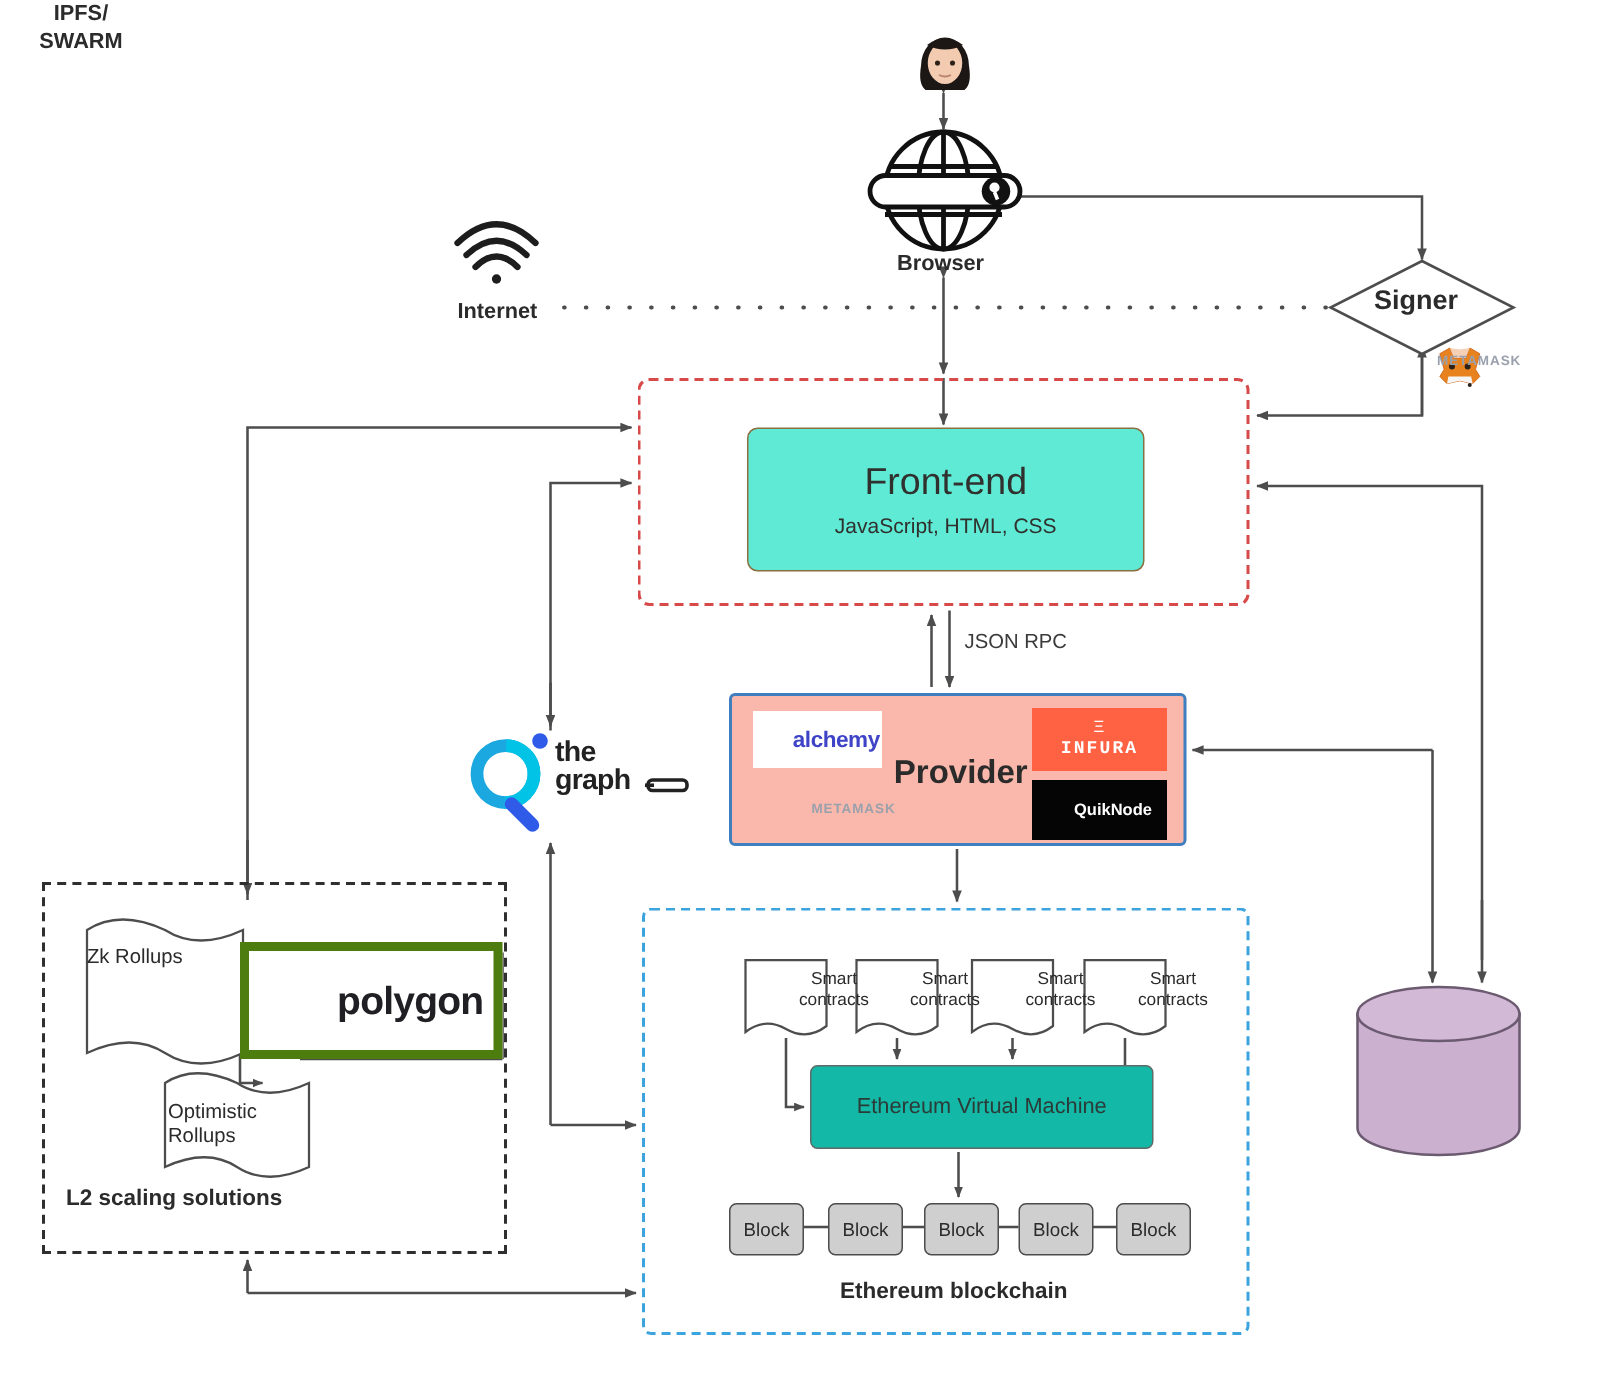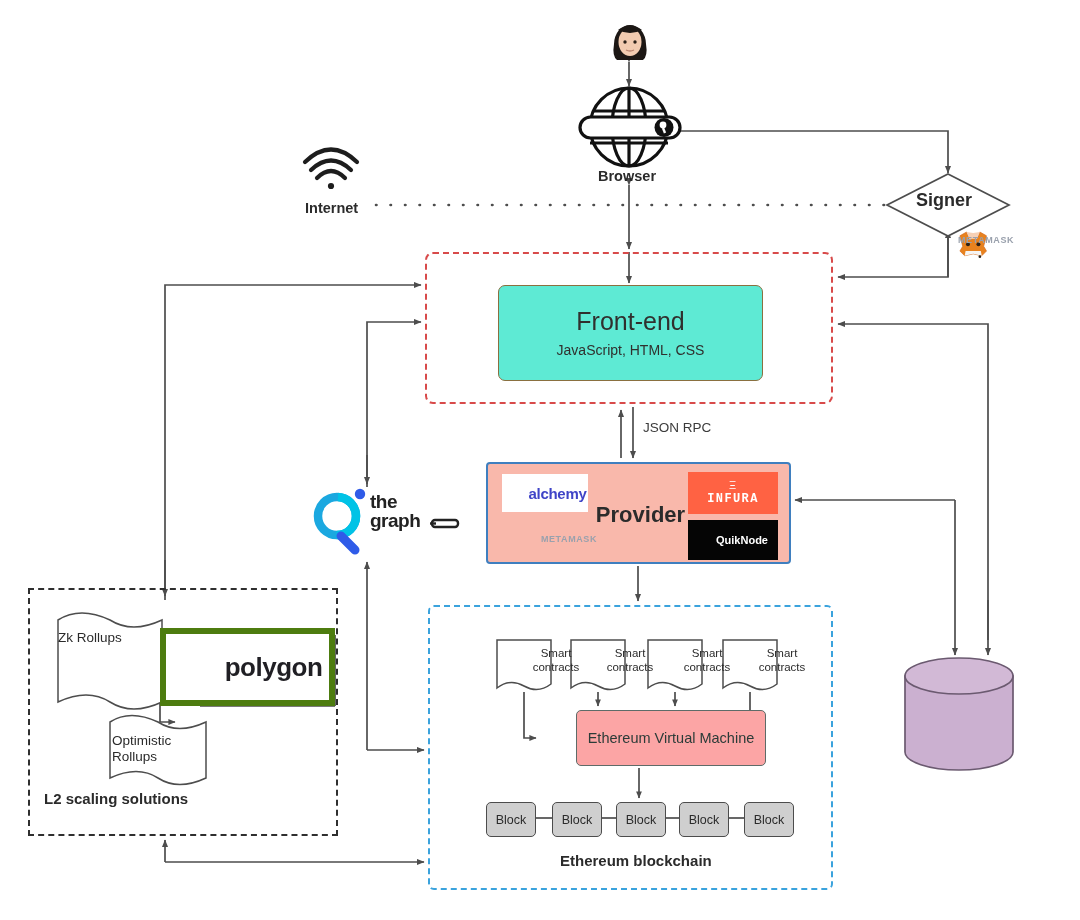--- a/index.html
+++ b/index.html
@@ -40,23 +40,23 @@
   #logo-quiknode{left:200px;top:56px;width:90px;height:40px;background:#050505;gap:4px;}
   #logo-quiknode .txt{font-size:11px;font-weight:bold;color:#ffffff;}
 
   
   #chain-group{left:428px;top:605px;width:405px;height:285px;
       border:2px dashed #3ba3dd;border-radius:6px;}
   #chain-caption{left:560px;top:852px;font-size:15px;}
   .sc{position:absolute;width:54px;height:52px;}
   .sc .sctxt{position:absolute;left:0;top:6px;width:54px;text-align:center;
       font-size:11.5px;color:#2b2b2b;line-height:1.22;margin-left:32px;}
-  #evm-box{left:540px;top:710px;width:190px;height:56px;background:#fca5a5;
+  #evm-box{left:540px;top:710px;width:229px;height:56px;background:#14b8a6;
       border:1px solid #5e6b68;border-radius:5px;display:flex;
-      align-items:center;justify-content:center;font-size:14.5px;color:#2b3b38;margin-left:36px;}
+      align-items:center;justify-content:center;font-size:14.5px;color:#2b3b38;}
   .blk{position:absolute;top:802px;width:48px;height:33px;background:#cfcfcf;
       border:1px solid #4c4c4c;border-radius:5px;display:flex;
       align-items:center;justify-content:center;font-size:12.5px;color:#2b2b2b;}
 
   
   #l2-group{left:28px;top:588px;width:310px;height:248px;border:2px dashed #2f2f2f;}
   #l2-caption{left:44px;top:790px;font-size:15px;}
   #polygon-rect{left:160px;top:628px;width:175px;height:78px;background:#fff;
       border:6px solid #4d7c0f;display:flex;align-items:center;justify-content:center;gap:6px;}
   #polygon-rect .txt{font-size:26px;font-weight:bold;color:#201f24;letter-spacing:-.5px;}
@@ -325,14 +325,16 @@
   <div class="node" id="evm-box">Ethereum Virtual Machine</div>
 
   <div class="blk" style="left:486px">Block</div>
   <div class="blk" style="left:552px">Block</div>
   <div class="blk" style="left:616px">Block</div>
   <div class="blk" style="left:679px">Block</div>
   <div class="blk" style="left:744px">Block</div>
 
   <div class="lbl" id="chain-caption">Ethereum blockchain</div>
 
+  <div id="ipfs-label" style="white-space:pre-line">IPFS/
+SWARM</div>
 
 </div>
 
 </body></html>

